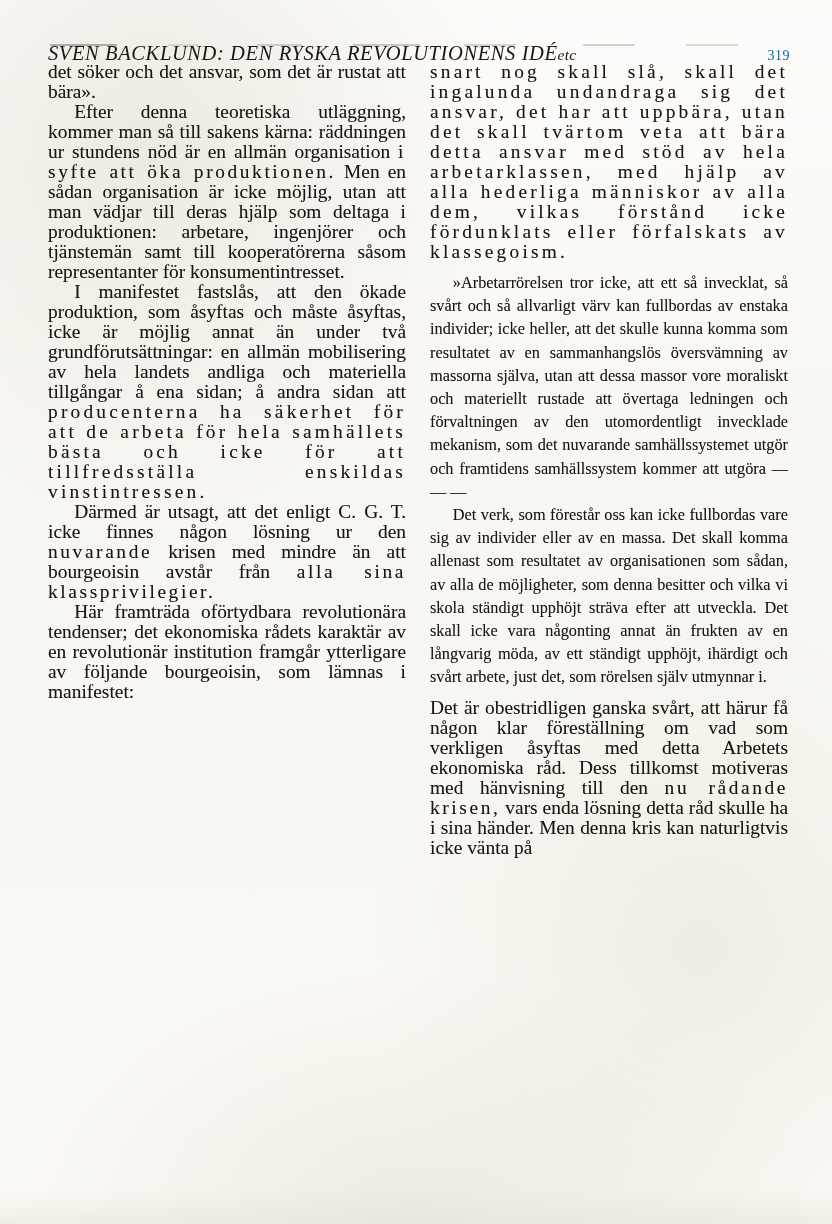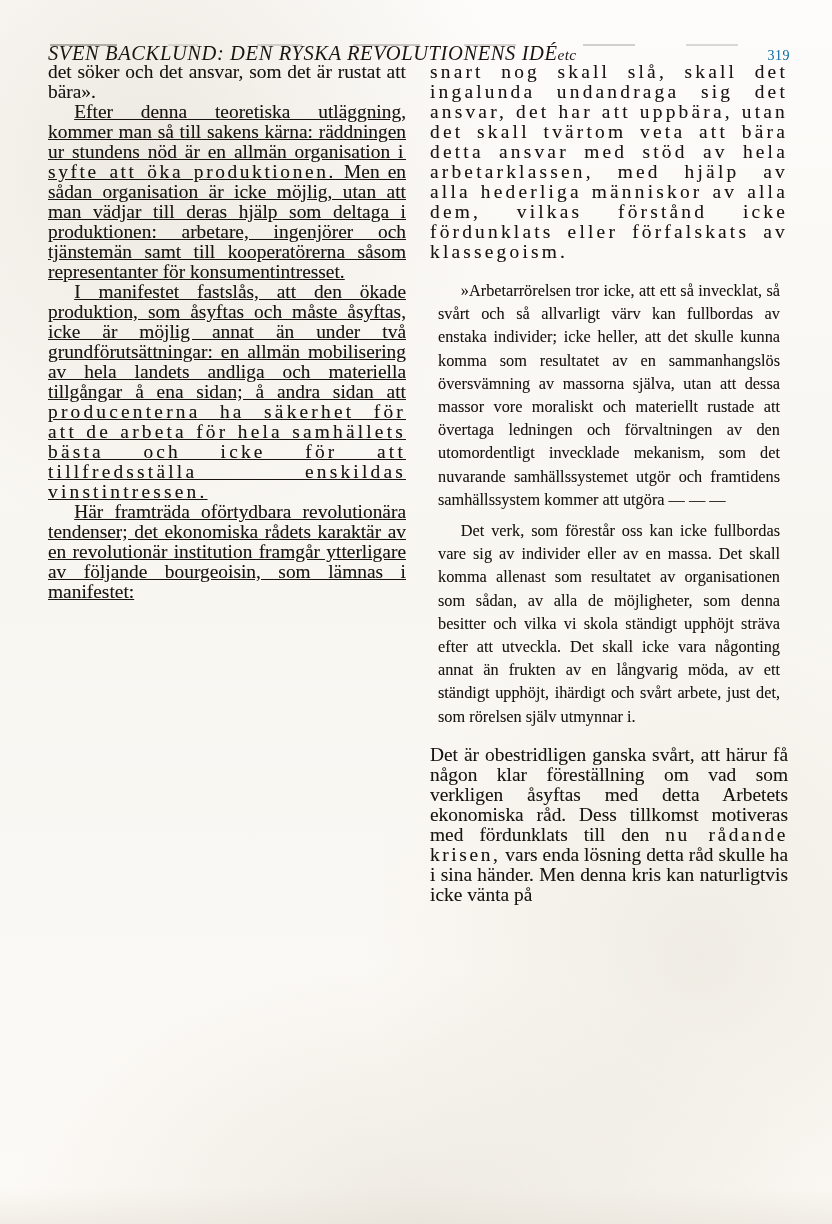--- a/index.html
+++ b/index.html
@@ -105,27 +105,27 @@
   
   p.body {
     margin: 0;
     font-size: 19.4px;
     line-height: 20px;
     text-align: justify;
     text-justify: inter-word;
     hyphens: manual;
     color: #191411;
   }
-  p.body + p.body { text-indent: 1.35em; text-decoration: underline; }
+  p.body + p.body { text-indent: 1.35em; }
   p.body.noindent { text-indent: 0; }
   p.body.first { text-indent: 0; }
 
   
   p.quote {
-    margin: 8px;
+    margin: 0;
     font-size: 16.3px;
     line-height: 23.2px;
     text-align: justify;
     text-justify: inter-word;
     color: #191411;
   }
   p.quote + p.quote { text-indent: 1.4em; }
   p.quote.lead { text-indent: 1.4em; }
   .gap-m { height: 9px; }
 
@@ -169,20 +169,23 @@
         <p class="body first">det söker och det ansvar, som det är rustat att bära».</p>
 
         <p class="body">
           <span>Efter denna teoretiska utläggning, kommer man så till sakens kärna: räddningen ur stundens nöd är en allmän organisation </span><span class="sp">i syfte att öka produktionen.</span><span> Men en sådan organisation är icke möjlig, utan att man vädjar till deras hjälp som deltaga i produktionen: arbetare, ingenjörer och tjänstemän samt till kooperatörerna såsom representanter för konsumentintresset.</span>
         </p>
 
         <p class="body">
           <span>I manifestet fastslås, att den ökade produktion, som åsyftas och måste åsyftas, icke är möjlig annat än under två grundförutsättningar: en allmän mobilisering av hela landets andliga och materiella tillgångar å ena sidan; å andra sidan att </span><span class="sp2">producenterna ha säkerhet för att de arbeta för hela samhällets bästa och icke för att tillfredsställa enskildas vinstintressen.</span>
         </p>
 
+        <p class="body">
+          <span>Därmed är utsagt, att det enligt C. G. T. icke finnes någon lösning ur den </span><span class="sp">nuvarande</span><span> krisen med mindre än att bourgeoisin avstår från </span><span class="sp">alla sina klassprivilegier.</span>
+        </p>
 
         <p class="body">Här framträda oförtydbara revolutionära tendenser; det ekonomiska rådets karaktär av en revolutionär institution framgår ytterligare av följande bourgeoisin, som lämnas i manifestet:</p>
 
         <div class="gap-m"></div>
 
 
       </div>
 
       <div class="col">
 
@@ -191,20 +194,20 @@
 
         <div class="gap-m"></div>
 
         <p class="quote lead">»Arbetarrörelsen tror icke, att ett så invecklat, så svårt och så allvarligt värv kan fullbordas av enstaka individer; icke heller, att det skulle kunna komma som resultatet av en sammanhangslös översvämning av massorna själva, utan att dessa massor vore moraliskt och materiellt rustade att övertaga ledningen och förvaltningen av den utomordentligt invecklade mekanism, som det nuvarande samhällssystemet utgör och framtidens samhällssystem kommer att utgöra — — —</p>
 
         <p class="quote">Det verk, som förestår oss kan icke fullbordas vare sig av individer eller av en massa. Det skall komma allenast som resultatet av organisationen som sådan, av alla de möjligheter, som denna besitter och vilka vi skola ständigt upphöjt sträva efter att utveckla. Det skall icke vara någonting annat än frukten av en långvarig möda, av ett ständigt upphöjt, ihärdigt och svårt arbete, just det, som rörelsen själv utmynnar i.</p>
 
         <div class="gap-m"></div>
 
         <p class="body noindent">
-          <span>Det är obestridligen ganska svårt, att härur få någon klar föreställning om vad som verkligen åsyftas med detta Arbetets ekonomiska råd. Dess tillkomst motiveras med fördunklats till den </span><span class="sp">nu rådande krisen,</span><span> vars enda lösning detta råd skulle ha i sina händer. Men denna kris kan naturligtvis icke vänta på</span>
+          <span>Det är obestridligen ganska svårt, att härur få någon klar föreställning om vad som verkligen åsyftas med detta Arbetets ekonomiska råd. Dess tillkomst motiveras med hänvisning till den </span><span class="sp">nu rådande krisen,</span><span> vars enda lösning detta råd skulle ha i sina händer. Men denna kris kan naturligtvis icke vänta på</span>
         </p>
 
       </div>
 
     </div>
   </div>
 </div>
 
 </body></html>

